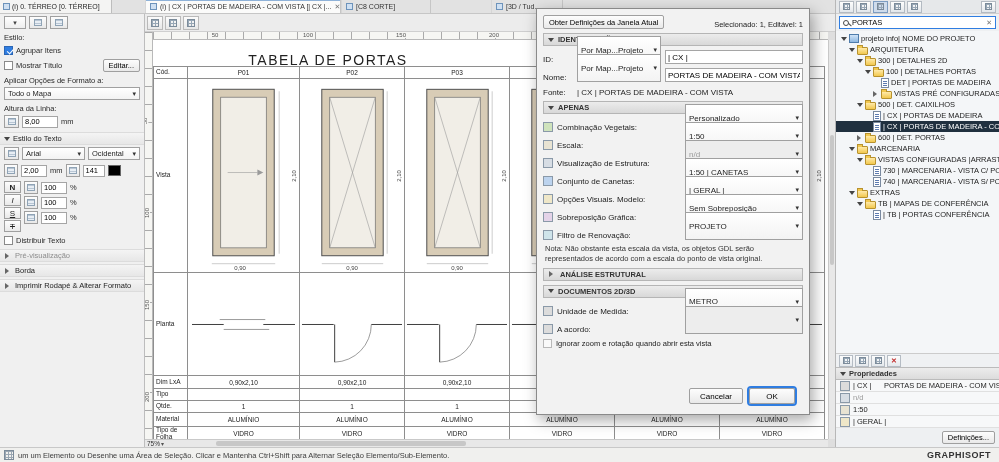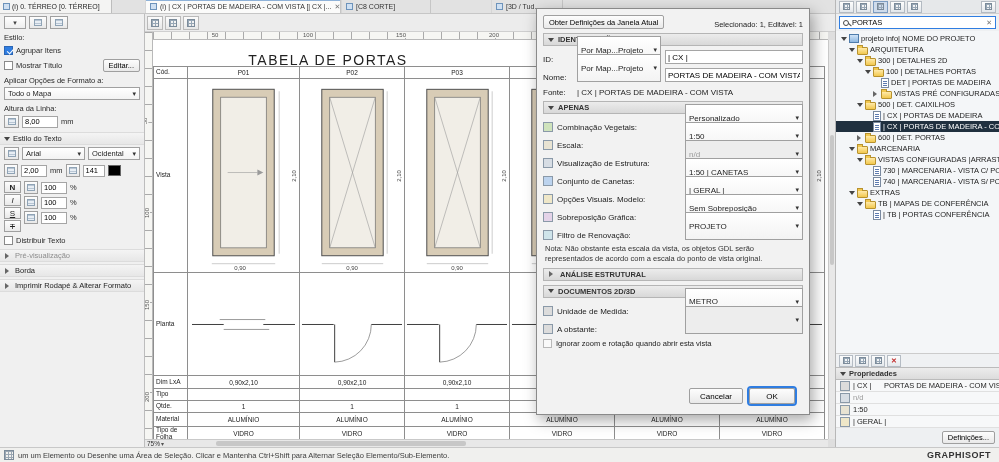--- a/index.html
+++ b/index.html
@@ -743,21 +743,21 @@
       </div>
     <div class="drow">
       <span class="fico f7"></span>
       <span class="lb grow">Unidade de Medida:</span>
       <div class="dd w118">
           <span class="dd-t">METRO</span>
         </div>
     </div>
     <div class="drow">
       <span class="fico f7"></span>
-      <span class="lb grow dis">A obstante:</span>
+      <span class="lb grow dis">A acordo:</span>
       <div class="dd w118 off">
           <span class="dd-t"></span>
         </div>
     </div>
     <div class="drow" style="height:12px">
       <span class="ckb" style="opacity:.55"></span>
       <span class="lb dis" style="font-size:7.5px">Ignorar zoom e rotação quando abrir esta vista</span>
     </div>
     <div id="dlg-foot">
       <button class="btn dbtn">Cancelar</button>

